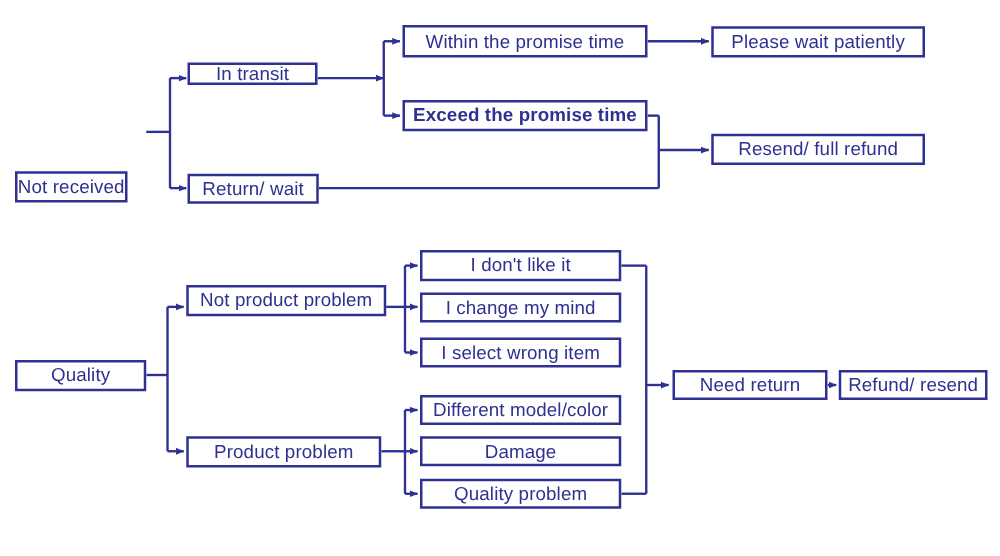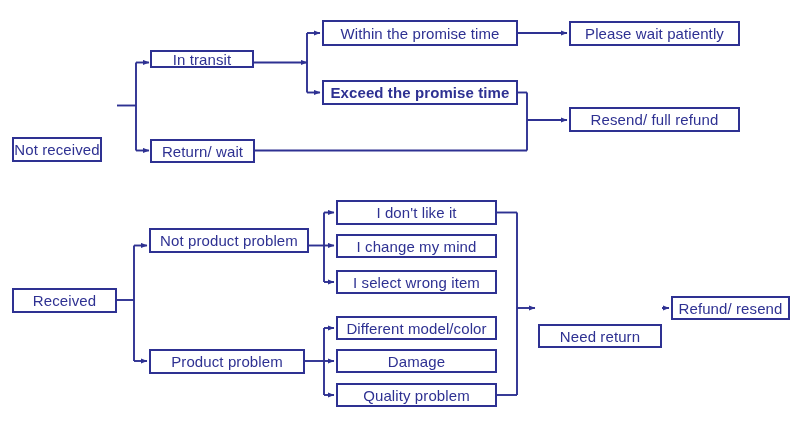--- a/index.html
+++ b/index.html
@@ -111,35 +111,35 @@
   <div class="node" style="left:150px; top:139px; width:105px; height:24px;">Return/ wait</div>
 
   <div class="node" style="left:322px; top:20px; width:196px; height:26px;">Within the promise time</div>
 
   <div class="node" style="left:322px; top:80px; width:196px; height:25px;font-weight:bold;">Exceed the promise time</div>
 
   <div class="node" style="left:569px; top:21px; width:171px; height:25px;">Please wait patiently</div>
 
   <div class="node" style="left:569px; top:107px; width:171px; height:25px;">Resend/ full refund</div>
 
-  <div class="node" style="left:12px; top:288px; width:105px; height:25px;">Received</div>
+  <div class="node" style="left:12px; top:288px; width:105px; height:25px;">Quality</div>
 
   <div class="node" style="left:149px; top:216px; width:160px; height:25px;margin-top:12px;">Not product problem</div>
 
   <div class="node" style="left:149px; top:349px; width:156px; height:25px;">Product problem</div>
 
   <div class="node" style="left:336px; top:200px; width:161px; height:25px;text-align:right;">I don't like it</div>
 
   <div class="node" style="left:336px; top:270px; width:161px; height:24px;">I select wrong item</div>
 
   <div class="node" style="left:336px; top:234px; width:161px; height:24px;">I change my mind</div>
 
   <div class="node" style="left:336px; top:316px; width:161px; height:24px;">Different model/color</div>
 
   <div class="node" style="left:336px; top:349px; width:161px; height:24px;">Damage</div>
 
   <div class="node" style="left:336px; top:383px; width:161px; height:24px;">Quality problem</div>
 
-  <div class="node" style="left:538px; top:296px; width:124px; height:24px;margin-top:28px;">Need return</div>
+  <div class="node" style="left:538px; top:296px; width:124px; height:24px;">Need return</div>
 
   <div class="node" style="left:671px; top:296px; width:119px; height:24px;">Refund/ resend</div>
 
 </div>
 
 </body></html>

